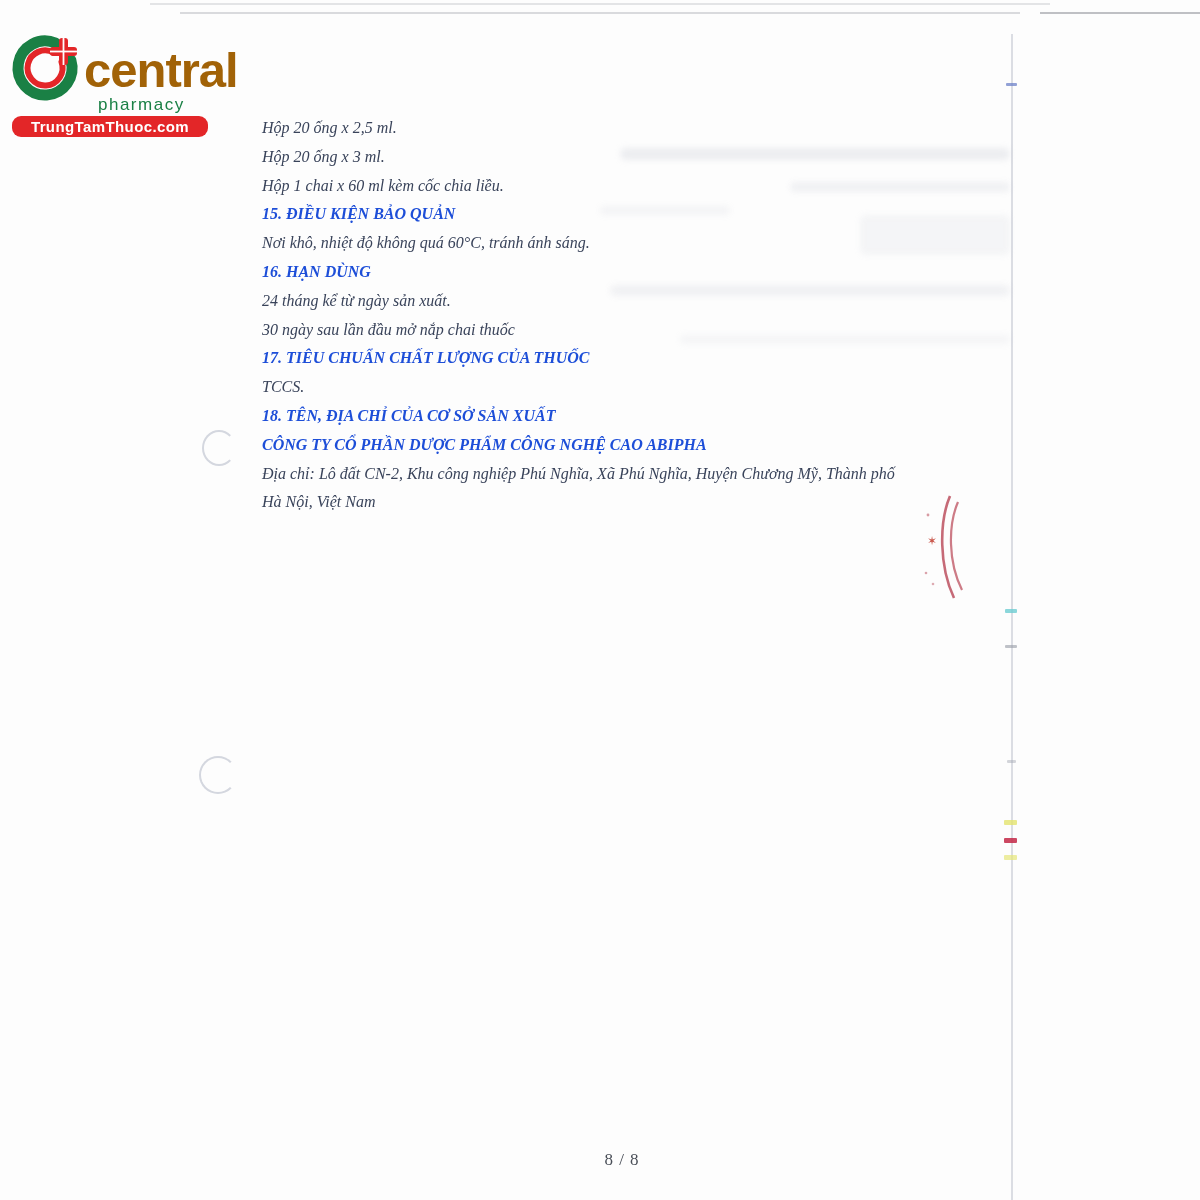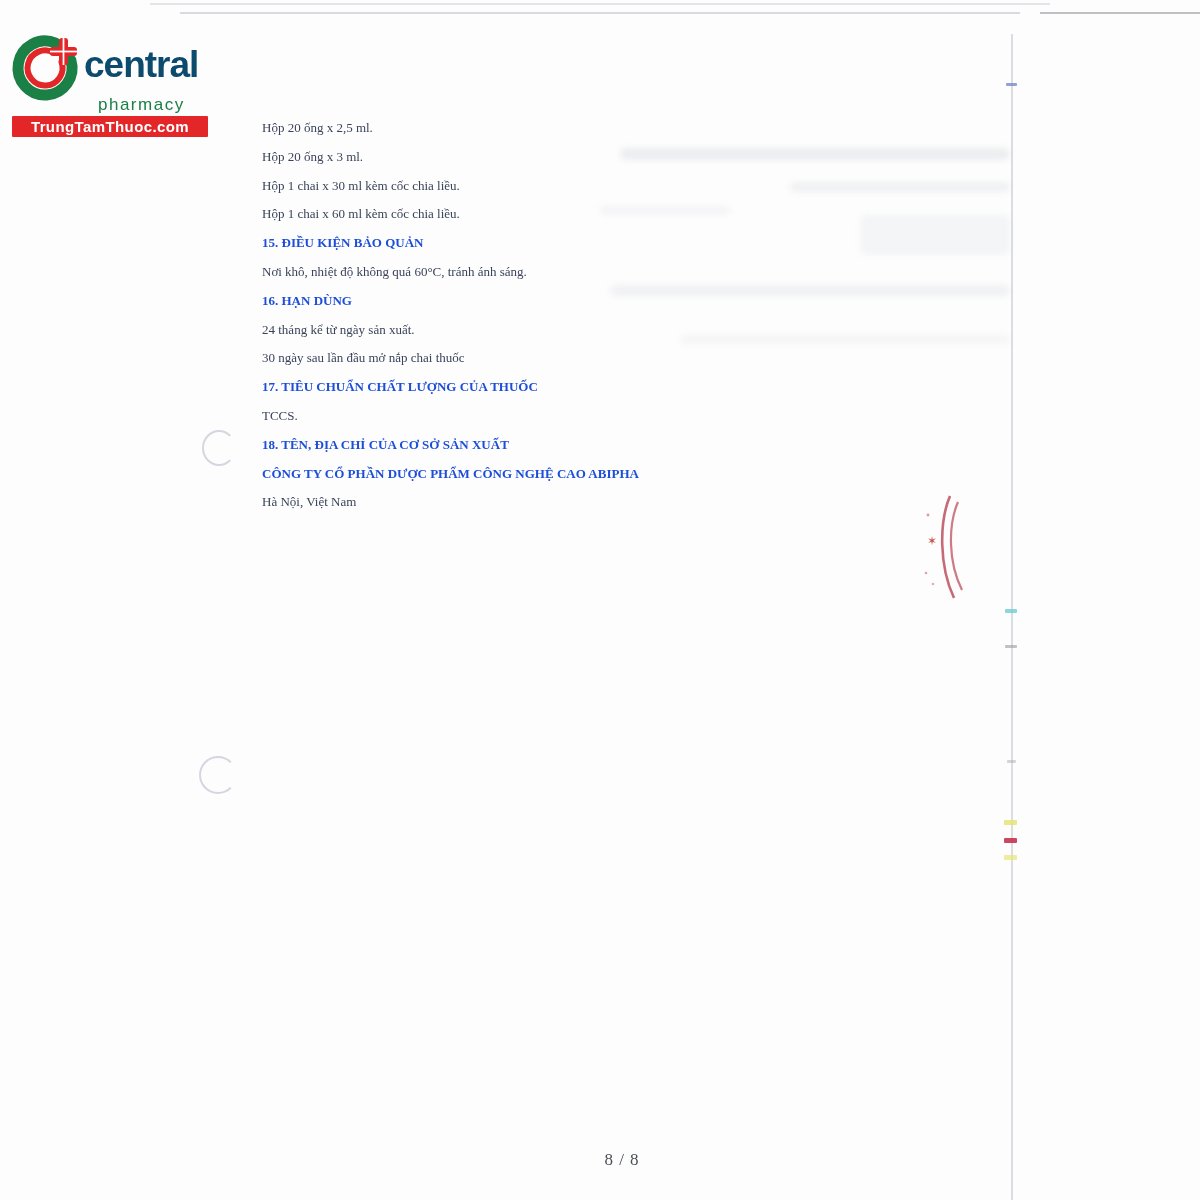--- a/index.html
+++ b/index.html
@@ -16,38 +16,38 @@
     position:absolute;border:2px solid rgba(198,202,212,0.75);border-radius:50%;
     border-right-color:transparent;background:transparent;
   }
   .ghost{position:absolute;background:rgba(176,182,194,0.22);filter:blur(3px);border-radius:6px;}
   
   .logo{position:absolute;left:10px;top:28px;width:215px;height:112px;}
   .logo-mark{position:absolute;left:0;top:2px;}
   .logo-brand{
     position:absolute;left:74px;top:18px;
     font-family:"Liberation Sans", sans-serif;font-weight:700;
-    font-size:37px;letter-spacing:-1px;color:#0c4a6e;line-height:1;
+    font-size:49px;letter-spacing:-1px;color:#a16207;line-height:1;
   }
   .logo-sub{
     position:absolute;left:88px;top:68px;
     font-family:"Liberation Sans", sans-serif;font-weight:400;
     font-size:17px;letter-spacing:1.5px;color:#1a8045;line-height:1;
   }
   .logo-banner{
     position:absolute;left:2px;top:88px;width:196px;height:21px;
-    background:#e32628;border-radius:1px;
+    background:#e32628;border-radius:9px;
     display:flex;align-items:center;justify-content:center;
     font-family:"Liberation Sans", sans-serif;font-weight:700;
     font-size:15px;color:#ffffff;letter-spacing:0.4px;
   }
   
   .doc-text{
     position:absolute;left:262px;top:114px;width:720px;
-    color:#39435a;font-size:13px;
+    color:#39435a;font-size:16px;font-style:italic;
   }
   .line{height:28.8px;line-height:28.8px;white-space:nowrap;}
   .line.bold{font-weight:700;color:#1d4ed8;}
   .page-num{
     position:absolute;left:14px;top:1150px;width:1200px;text-align:center;
     color:#4a4f58;font-size:17px;letter-spacing:1px;padding-left:8px;
   }
   
   .stamp{position:absolute;left:918px;top:492px;}
 </style>
@@ -92,31 +92,31 @@
     </g>
   </svg>
   <div class="logo-brand">central</div>
   <div class="logo-sub">pharmacy</div>
   <div class="logo-banner">TrungTamThuoc.com</div>
 </div>
 
 <div class="doc-text">
   <div class="line">Hộp 20 ống x 2,5 ml.</div>
   <div class="line">Hộp 20 ống x 3 ml.</div>
-  <div class="line">Hộp 1 chai x 30 ml kèm cốc chia liều.</div>
   <div class="line">Hộp 1 chai x 60 ml kèm cốc chia liều.</div>
   <div class="line bold">15. ĐIỀU KIỆN BẢO QUẢN</div>
   <div class="line">Nơi khô, nhiệt độ không quá 60°C, tránh ánh sáng.</div>
   <div class="line bold">16. HẠN DÙNG</div>
   <div class="line">24 tháng kể từ ngày sản xuất.</div>
   <div class="line">30 ngày sau lần đầu mở nắp chai thuốc</div>
   <div class="line bold">17. TIÊU CHUẨN CHẤT LƯỢNG CỦA THUỐC</div>
   <div class="line">TCCS.</div>
   <div class="line bold">18. TÊN, ĐỊA CHỈ CỦA CƠ SỞ SẢN XUẤT</div>
   <div class="line bold">CÔNG TY CỔ PHẦN DƯỢC PHẨM CÔNG NGHỆ CAO ABIPHA</div>
+  <div class="line">Địa chỉ: Lô đất CN-2, Khu công nghiệp Phú Nghĩa, Xã Phú Nghĩa, Huyện Chương Mỹ, Thành phố</div>
   <div class="line">Hà Nội, Việt Nam</div>
 </div>
 
 <svg class="stamp" width="52" height="112" viewBox="0 0 52 112">
   <path d="M32,4 C21,30 21,74 36,106" fill="none" stroke="#c05a68" stroke-width="2.6" opacity="0.9"></path>
   <path d="M40,10 C30,33 30,70 44,98" fill="none" stroke="#c05a68" stroke-width="2.2" opacity="0.8"></path>
   <text x="9" y="53" font-size="12" fill="#c0392b" opacity="0.85">✶</text>
   <circle cx="10" cy="23" r="1.4" fill="#c05a68" opacity="0.6"></circle>
   <circle cx="8" cy="81" r="1.3" fill="#c05a68" opacity="0.55"></circle>
   <circle cx="15" cy="92" r="1.3" fill="#c05a68" opacity="0.5"></circle>

